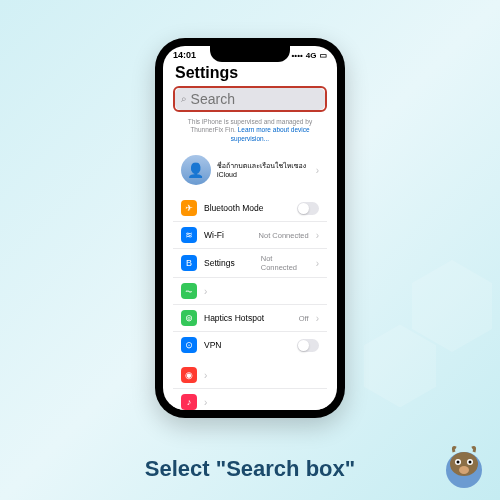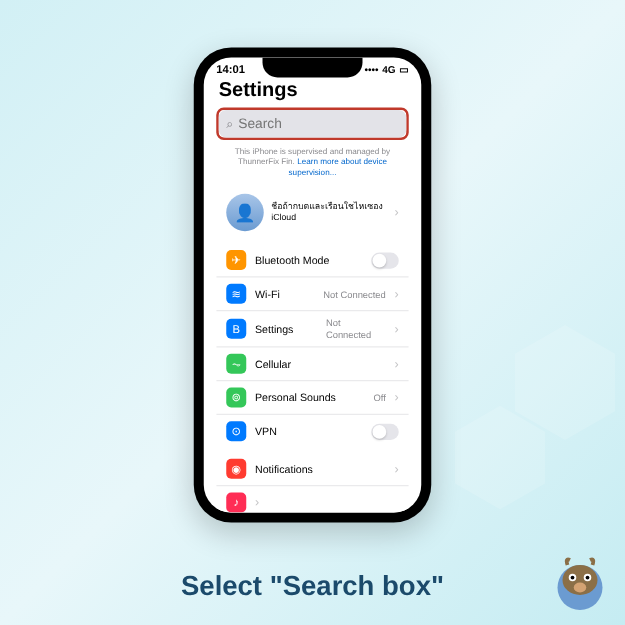--- a/index.html
+++ b/index.html
@@ -9,21 +9,21 @@
   .hex2 { right: 60px; top: 320px; transform: scale(0.9); }
   .phone { position: absolute; left: 50%; top: 38px; transform: translateX(-50%); width: 190px; height: 380px; background: #000; border-radius: 30px; padding: 8px; box-shadow: 0 8px 24px rgba(0,0,0,0.2); }
   .screen { width: 100%; height: 100%; background: #ffffff; border-radius: 22px; overflow: hidden; position: relative; }
   .notch { position: absolute; top: 0; left: 50%; transform: translateX(-50%); width: 80px; height: 16px; background: #000; border-radius: 0 0 12px 12px; z-index: 10; }
   .statusbar { display: flex; justify-content: space-between; align-items: center; padding: 4px 10px 2px; font-size: 9px; font-weight: 600; color: #000; }
   .status-right { display: flex; gap: 3px; align-items: center; font-size: 8px; }
   .title { font-size: 16px; font-weight: 700; padding: 2px 12px 4px; color: #000; }
   .searchwrap { margin: 0 10px 6px; border: 2px solid #c0392b; border-radius: 6px; }
   .search { display: flex; align-items: center; background: #e3e3e8; border-radius: 6px; height: 22px; padding: 0 6px; gap: 4px; }
   .search-icon { color: #8a8a8e; font-size: 10px; }
-  .search-input { flex: 1; border: none; background: transparent; font-size: 11px; color: #8a8a8e; outline: none; }
+  .search-input { flex: 1; border: none; background: transparent; font-size: 14px; color: #8a8a8e; outline: none; }
   .mic { color: #8a8a8e; font-size: 9px; }
   .supervised { font-size: 6.5px; color: #8a8a8e; text-align: center; padding: 0 12px 2px; line-height: 1.3; }
   .supervised a { color: #0066cc; text-decoration: none; }
   .group { background: #fff; margin: 4px 10px; border-radius: 7px; overflow: hidden; }
   .profile { display: flex; align-items: center; padding: 6px 8px; gap: 6px; }
   .avatar { width: 30px; height: 30px; border-radius: 50%; background: linear-gradient(180deg,#a8c5e8,#6b9bd1); display: flex; align-items: center; justify-content: center; color: #fff; font-size: 14px; }
   .profile-text { flex: 1; font-size: 7px; color: #000; line-height: 1.3; overflow: hidden; }
   .chev { color: #c5c5c7; font-size: 10px; }
   .row { display: flex; align-items: center; padding: 5px 8px; gap: 7px; border-top: 0.5px solid #eaeaec; }
   .row:first-child { border-top: none; }
@@ -95,46 +95,44 @@
             <span>B</span>
           </div>
         <span class="lbl">Settings</span>
         <span class="val">Not Connected</span>
         <span class="chev">›</span>
       </div>
       <div class="row">
         <div class="ico" style="background:#34c759">
             <span>⏦</span>
           </div>
-        <span class="lbl">Cellular</span>
         <span class="chev">›</span>
       </div>
       <div class="row">
         <div class="ico" style="background:#34c759">
             <span>⊚</span>
           </div>
-        <span class="lbl">Personal Sounds</span>
+        <span class="lbl">Haptics Hotspot</span>
         <span class="val">Off</span>
         <span class="chev">›</span>
       </div>
       <div class="row">
         <div class="ico" style="background:#007aff">
             <span>⊙</span>
           </div>
         <span class="lbl">VPN</span>
         <div class="toggle"></div>
       </div>
     </div>
 
     <div class="group">
       <div class="row">
         <div class="ico" style="background:#ff3b30">
             <span>◉</span>
           </div>
-        <span class="lbl">Notifications</span>
         <span class="chev">›</span>
       </div>
       <div class="row">
         <div class="ico" style="background:#ff2d55">
             <span>♪</span>
           </div>
         <span class="chev">›</span>
       </div>
     </div>
 

